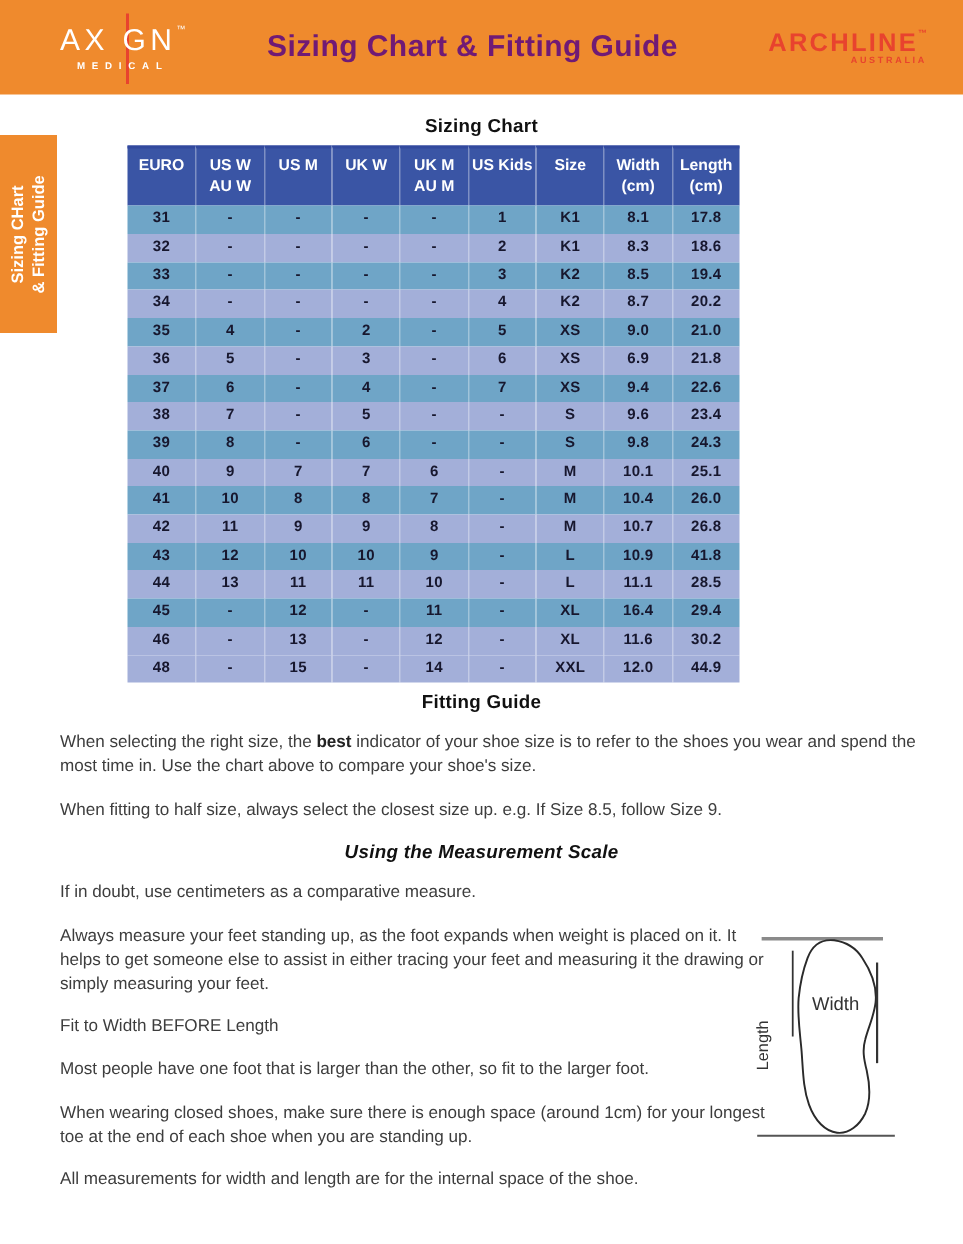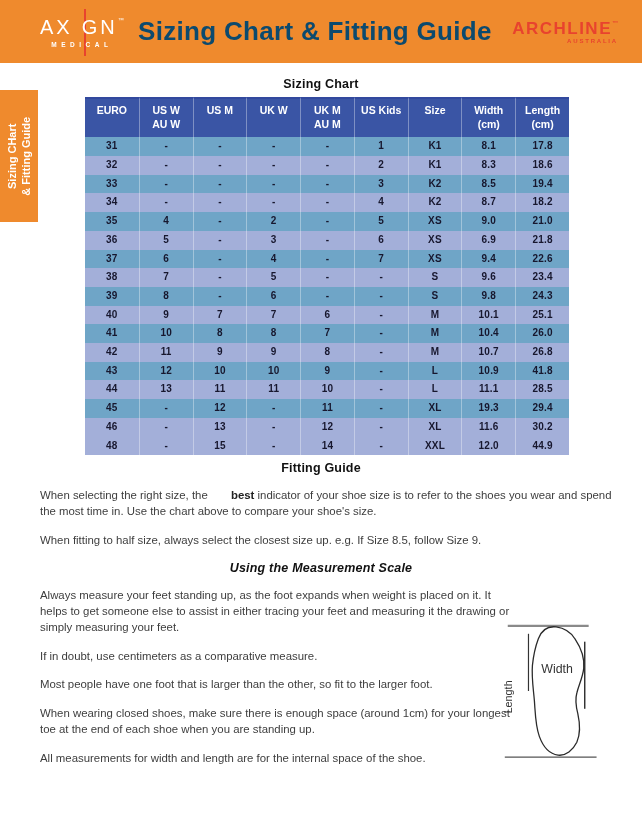--- a/index.html
+++ b/index.html
@@ -25,21 +25,21 @@
     font-size:20px; font-weight:400; letter-spacing:3px; line-height:1;
     position:relative; white-space:nowrap;
   }
   .axign-word .gap { display:inline-block; width:9px; }
   .axign-word .tm { font-size:6px; vertical-align:top; letter-spacing:0; }
   .axign-sub {
     font-size:6.5px; font-weight:bold; letter-spacing:4.5px; margin-top:4px;
     position:relative; white-space:nowrap;
   }
   .banner-title {
-    color:#0c4a6e; font-size:26px; font-weight:bold; letter-spacing:.3px;
+    color:#701a75; font-size:20px; font-weight:bold; letter-spacing:.3px;
     white-space:nowrap; transform:translateX(-6px);
   }
   .archline-logo { color:var(--red,#E8432E); text-align:right; padding-right:4px; }
   .arch-word { font-size:17px; font-weight:bold; letter-spacing:1.5px; line-height:1; white-space:nowrap; }
   .arch-word .tm2 { font-size:6px; vertical-align:top; letter-spacing:0; }
   .arch-sub { font-size:6px; font-weight:bold; letter-spacing:1.8px; margin-top:1px; }
 
   
   .side-tab {
     position:absolute; left:0; top:90px; width:38px; height:132px;
@@ -55,40 +55,40 @@
   main { padding:12px 24px 0 40px; }
   .section-heading {
     text-align:center; font-size:12.5px; font-weight:bold; color:#111;
     letter-spacing:.2px;
   }
   #sizing-heading { margin:2px 0 6px 0; transform:translateX(-8px); }
 
   
   table.sizing {
     border-collapse:separate; border-spacing:0; table-layout:fixed;
-    margin-left:45px; width:484px;
+    margin-left:45px; width:408px;
   }
   table.sizing th {
     background:var(--header-blue,#3A55A5); color:#fff;
     font-size:10.5px; font-weight:bold; line-height:1.3;
     vertical-align:top; text-align:center; padding:5px 1px 6px;
     border-top:2px solid #32499E;
   }
   table.sizing th + th, table.sizing td + td { border-left:1px solid rgba(255,255,255,.35); }
   table.sizing td {
     text-align:center; font-size:10px; font-weight:bold; letter-spacing:.2px;
     color:#17172e; padding:0 1px; height:18.7px; line-height:18.7px;
   }
   tr.row-dark  td { background:var(--row-dark,#6FA5C7); }
   tr.row-light td { background:var(--row-light,#A3AFD9); }
 
   
   #fitting-heading { margin:6px 0 13px 0; transform:translateX(-8px); }
   .para { font-size:11.4px; color:#3d3d3d; line-height:1.38; margin-bottom:13px; }
-  .para b { color:#222;margin-left:20px; }
+  .para b { color:#222; }
   #measure-heading { margin:6px 0 13px 0; transform:translateX(-8px);font-style:italic; }
   .measure-section { position:relative; }
   .measure-text { width:478px; }
 
   
   .foot-diagram { position:absolute; right:-14px; top:57px; width:136px; height:148px; }
 </style>
 </head>
 <body>
 
@@ -168,21 +168,21 @@
           </tr>
           <tr class="row-light">
             <td>34</td>
             <td>-</td>
             <td>-</td>
             <td>-</td>
             <td>-</td>
             <td>4</td>
             <td>K2</td>
             <td>8.7</td>
-            <td>18.2</td>
+            <td>20.2</td>
           </tr>
           <tr class="row-dark">
             <td>35</td>
             <td>4</td>
             <td>-</td>
             <td>2</td>
             <td>-</td>
             <td>5</td>
             <td>XS</td>
             <td>9.0</td>
@@ -288,21 +288,21 @@
             <td>28.5</td>
           </tr>
           <tr class="row-dark">
             <td>45</td>
             <td>-</td>
             <td>12</td>
             <td>-</td>
             <td>11</td>
             <td>-</td>
             <td>XL</td>
-            <td>19.3</td>
+            <td>16.4</td>
             <td>29.4</td>
           </tr>
           <tr class="row-light">
             <td>46</td>
             <td>-</td>
             <td>13</td>
             <td>-</td>
             <td>12</td>
             <td>-</td>
             <td>XL</td>
@@ -326,22 +326,23 @@
     <h2 class="section-heading" id="fitting-heading">Fitting Guide</h2>
 
     <p class="para"><span>When selecting the right size, the </span><b>best</b><span> indicator of your shoe size is to refer to the shoes you wear and spend the most time in. Use the chart above to compare your shoe's size.</span></p>
 
     <p class="para">When fitting to half size, always select the closest size up. e.g. If Size 8.5, follow Size 9.</p>
 
     <section class="measure-section">
       <h2 class="section-heading" id="measure-heading">Using the Measurement Scale</h2>
 
       <div class="measure-text">
+        <p class="para">If in doubt, use centimeters as a comparative measure.</p>
         <p class="para">Always measure your feet standing up, as the foot expands when weight is placed on it. It helps to get someone else to assist in either tracing your feet and measuring it the drawing or simply measuring your feet.</p>
-        <p class="para">If in doubt, use centimeters as a comparative measure.</p>
+        <p class="para">Fit to Width BEFORE Length</p>
         <p class="para">Most people have one foot that is larger than the other, so fit to the larger foot.</p>
         <p class="para">When wearing closed shoes, make sure there is enough space (around 1cm) for your longest toe at the end of each shoe when you are standing up.</p>
         <p class="para">All measurements for width and length are for the internal space of the shoe.</p>
 
       </div>
 
       <svg class="foot-diagram" viewBox="0 0 130 150" aria-hidden="true">
         <line x1="8" y1="8" x2="90" y2="8" stroke="#8a8a8a" stroke-width="2.4"></line>
         <line x1="5" y1="141" x2="98" y2="141" stroke="#555" stroke-width="1.4"></line>
         <path fill="none" stroke="#2a2a2a" stroke-width="1.3" d="M57 9 C48 8 42 13 39 21 C36 29 34 38 33 48 C32 60 34 72 35 84 C36 97 36 109 40 120 C44 131 51 138 59 139 C67 140 74 134 78 126 C82 117 81 106 79 97 C77 89 76 83 78 76 C80 68 84 60 85 51 C86 41 82 30 76 21 C71 13 64 10 57 9 Z"></path>

